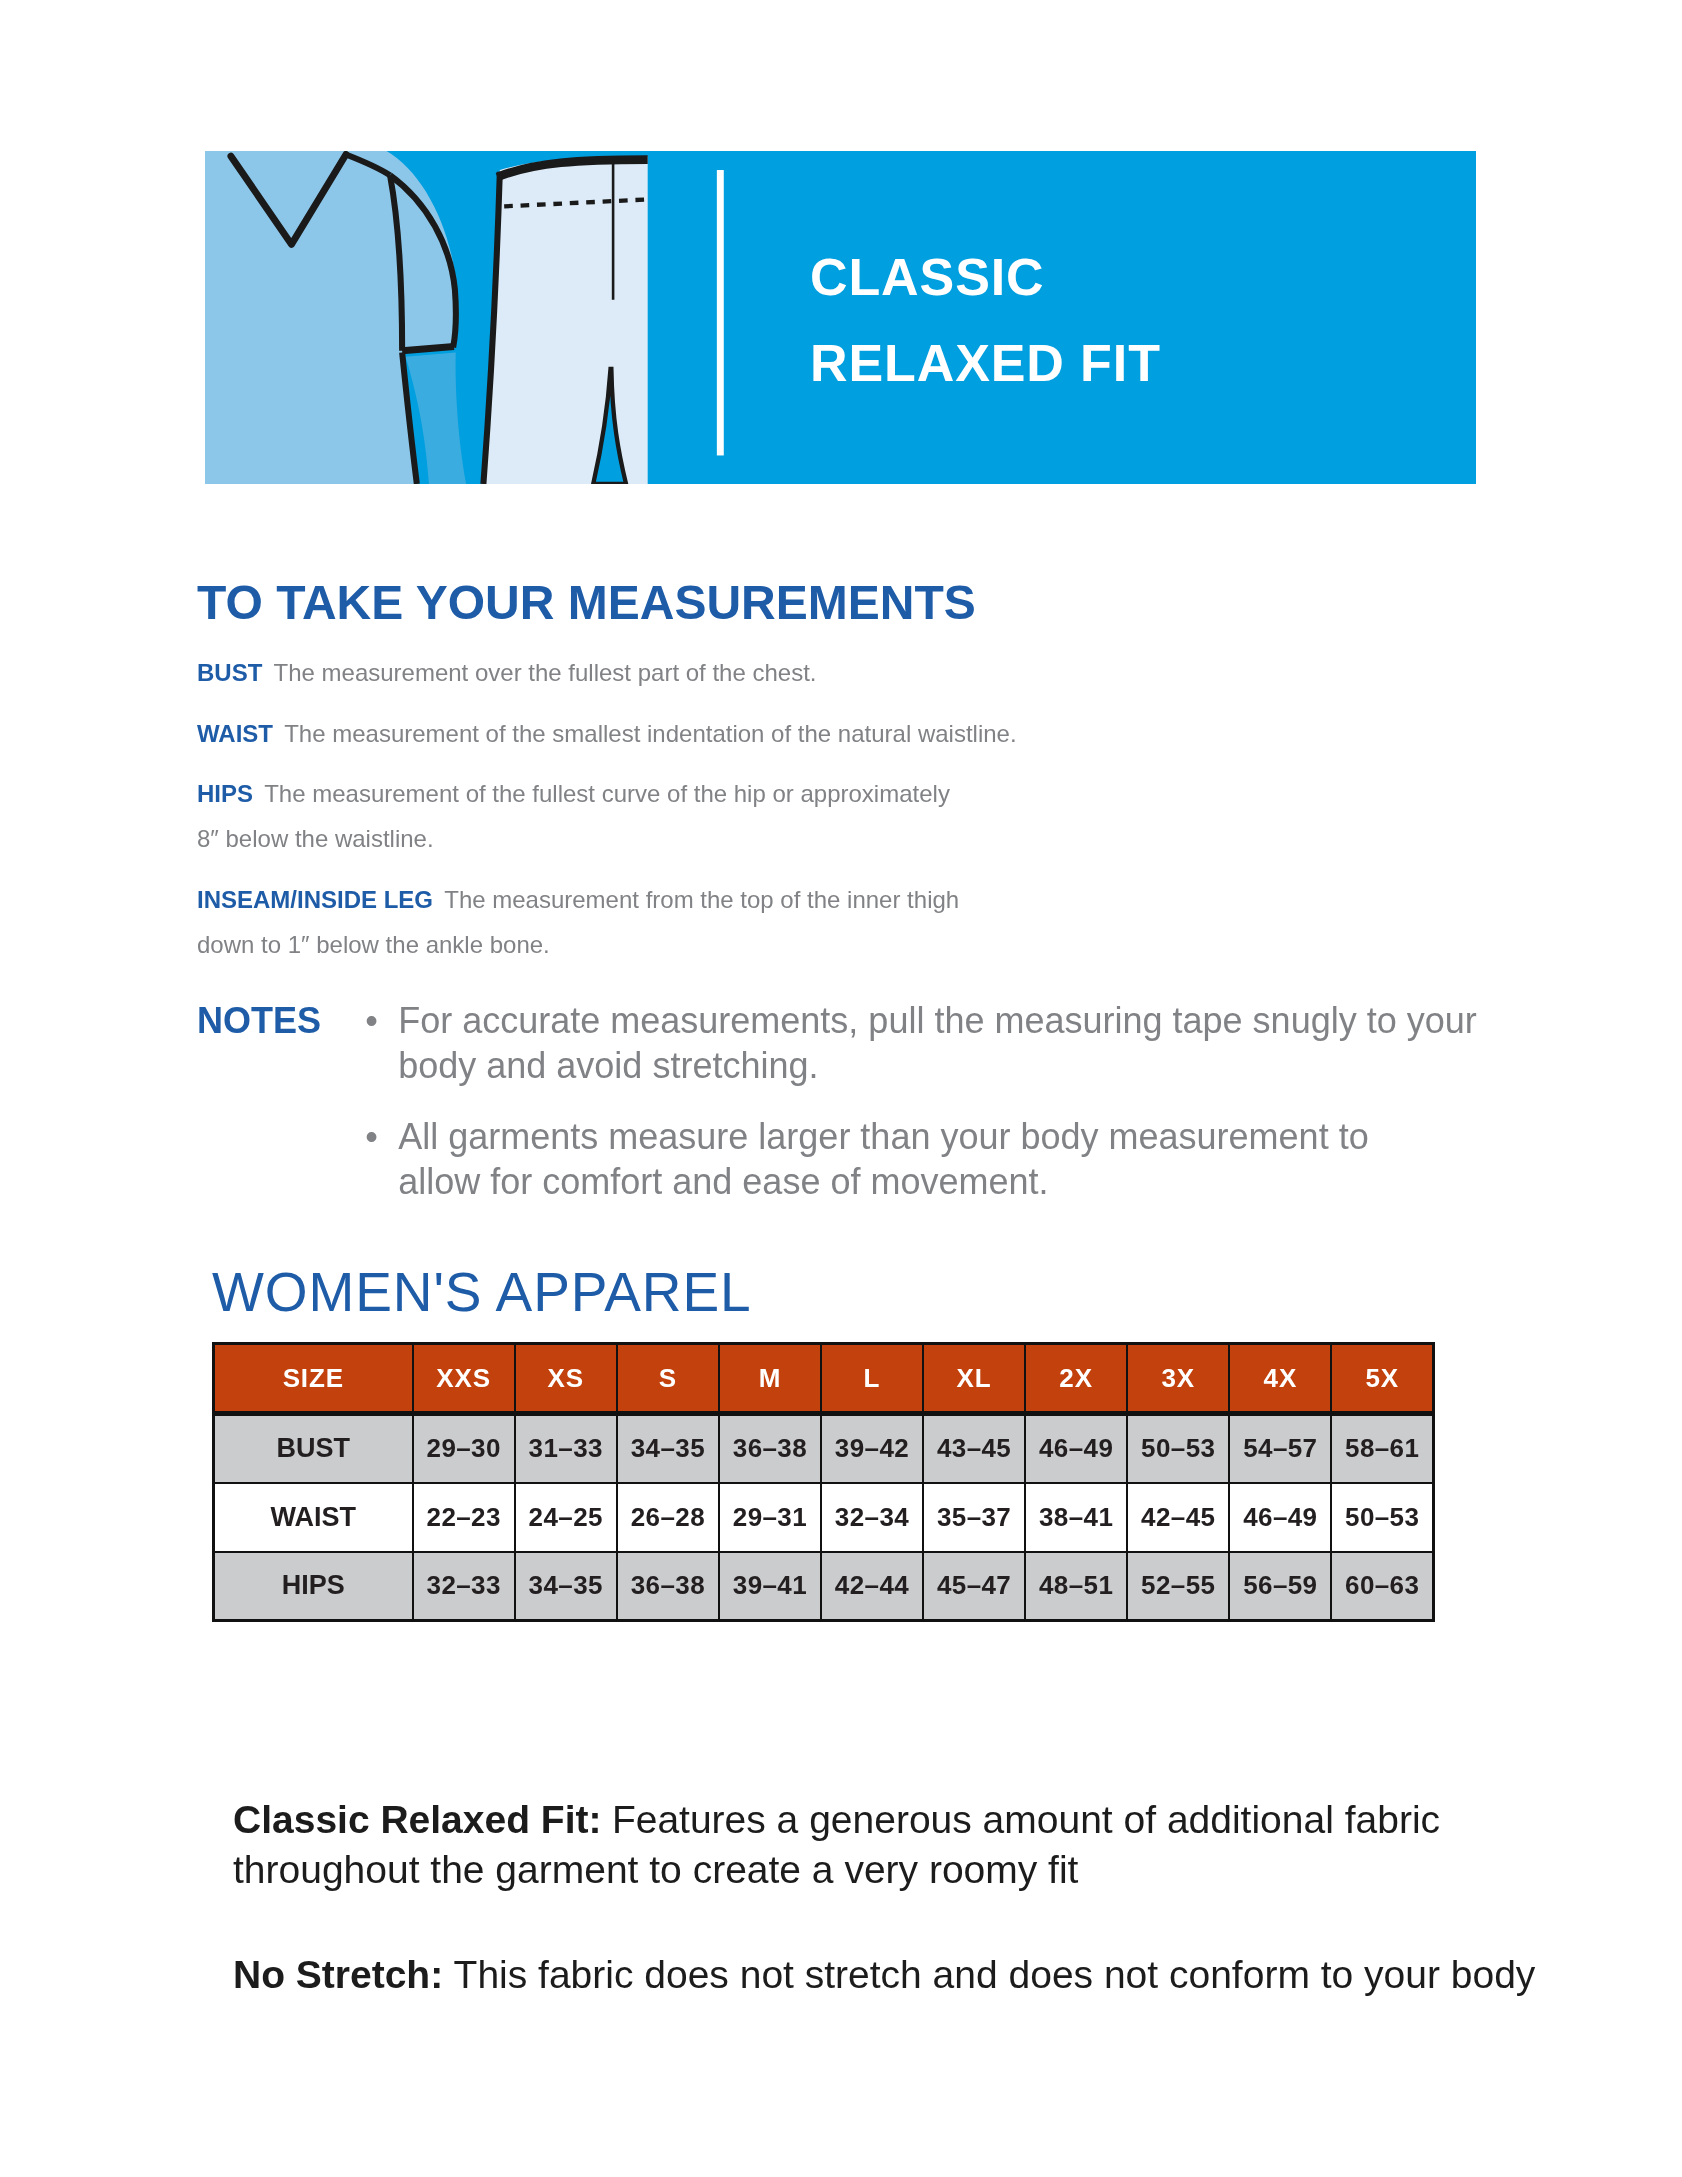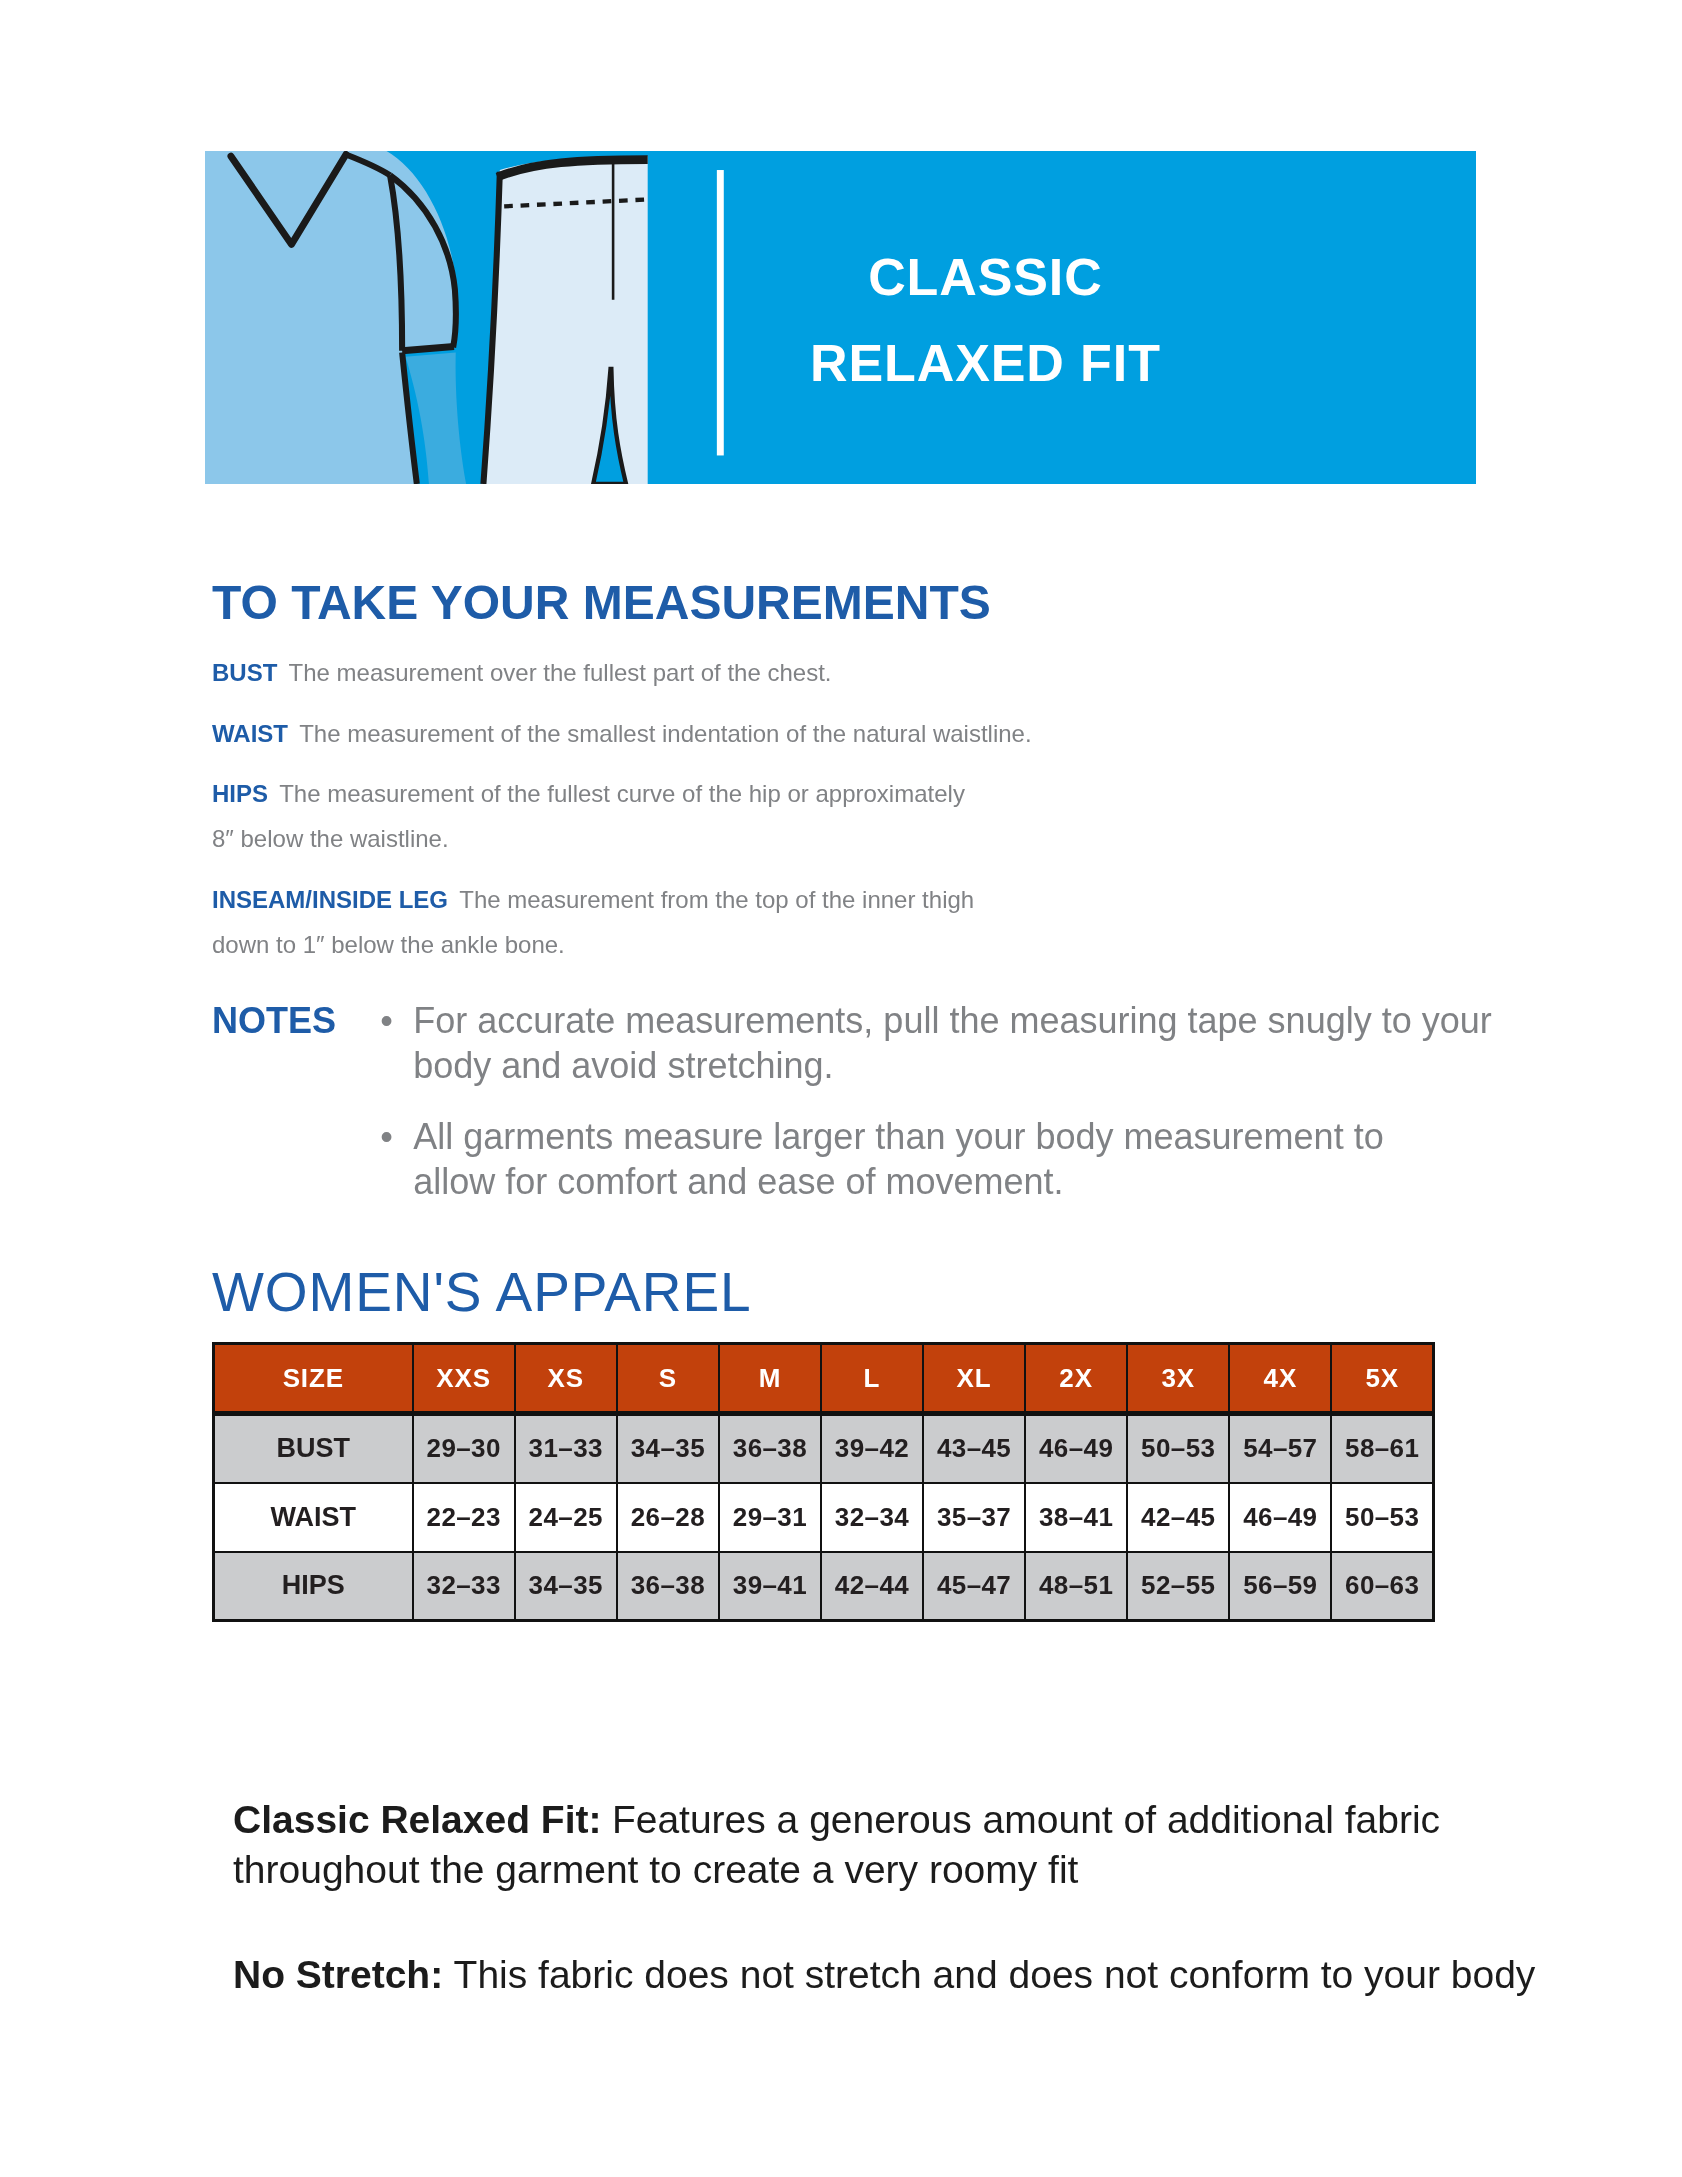--- a/index.html
+++ b/index.html
@@ -7,25 +7,25 @@
     position:relative;width:1683px;height:2177px;background:#ffffff;overflow:hidden;
     font-family:"Liberation Sans", sans-serif;
   }
 
   
   .banner{position:absolute;left:205px;top:151px;width:1271px;height:333px;}
   .banner svg{position:absolute;left:0;top:0;width:100%;height:100%;display:block;}
   .banner-title{
     position:absolute;left:605px;top:83px;
     font-size:52px;font-weight:bold;color:#ffffff;
-    line-height:86px;letter-spacing:0.9px;text-align:center;
-  }
-
-  
-  .measure{position:absolute;left:212px;top:574px;width:1401px;}
+    line-height:86px;letter-spacing:0.9px;
+  }
+
+  
+  .measure{position:absolute;left:197px;top:574px;width:1401px;}
   .measure-heading{
     margin:0 0 19px 0;font-size:48px;line-height:57px;font-weight:bold;
     color:#1E5CA8;letter-spacing:0px;
   }
   .m-item{margin:0 0 15.6px 0;font-size:24px;line-height:45px;color:#808285;}
   .m-label{color:#1E5CA8;font-weight:bold;margin-right:11.2px;}
   .preline{white-space:pre-line;}
   .notes-row{display:flex;align-items:flex-start;margin-top:31px;}
   .notes-label{flex:0 0 157px;font-size:36px;line-height:45px;}
   .notes-list{flex:1;}

